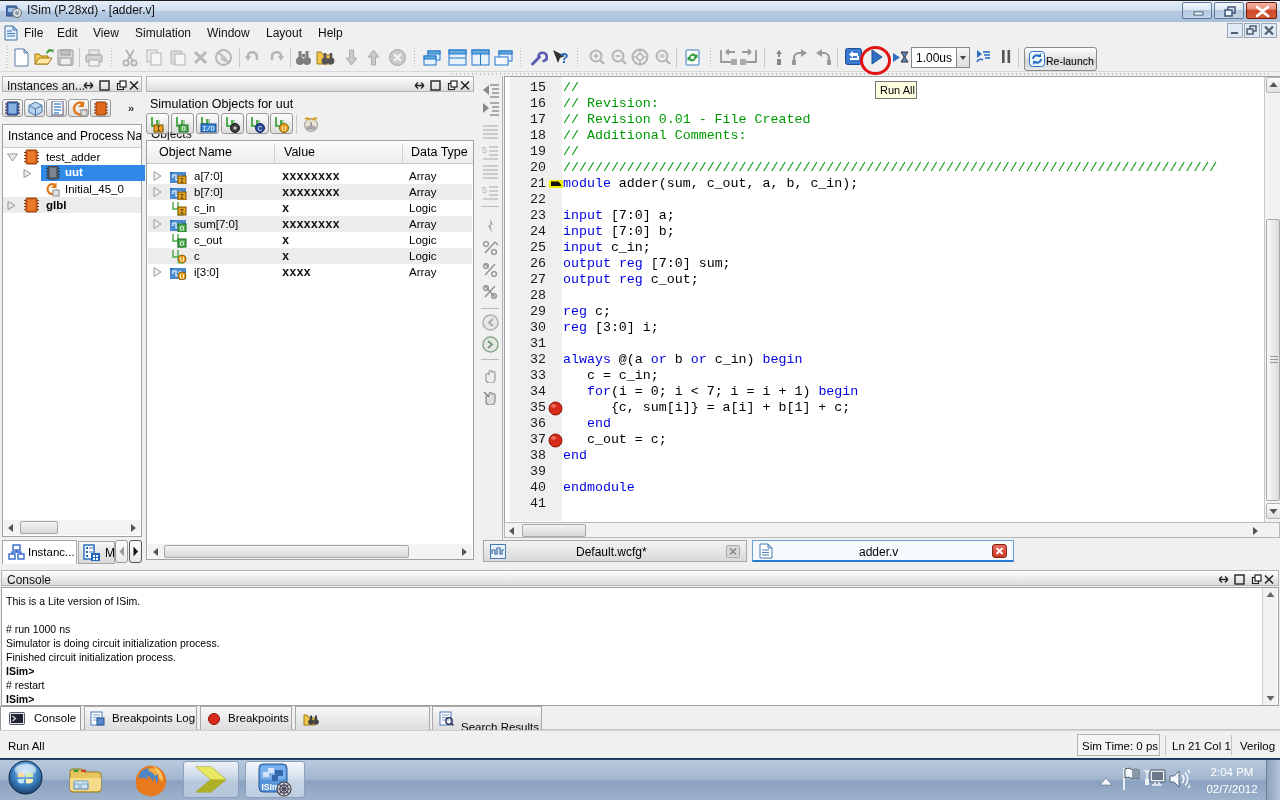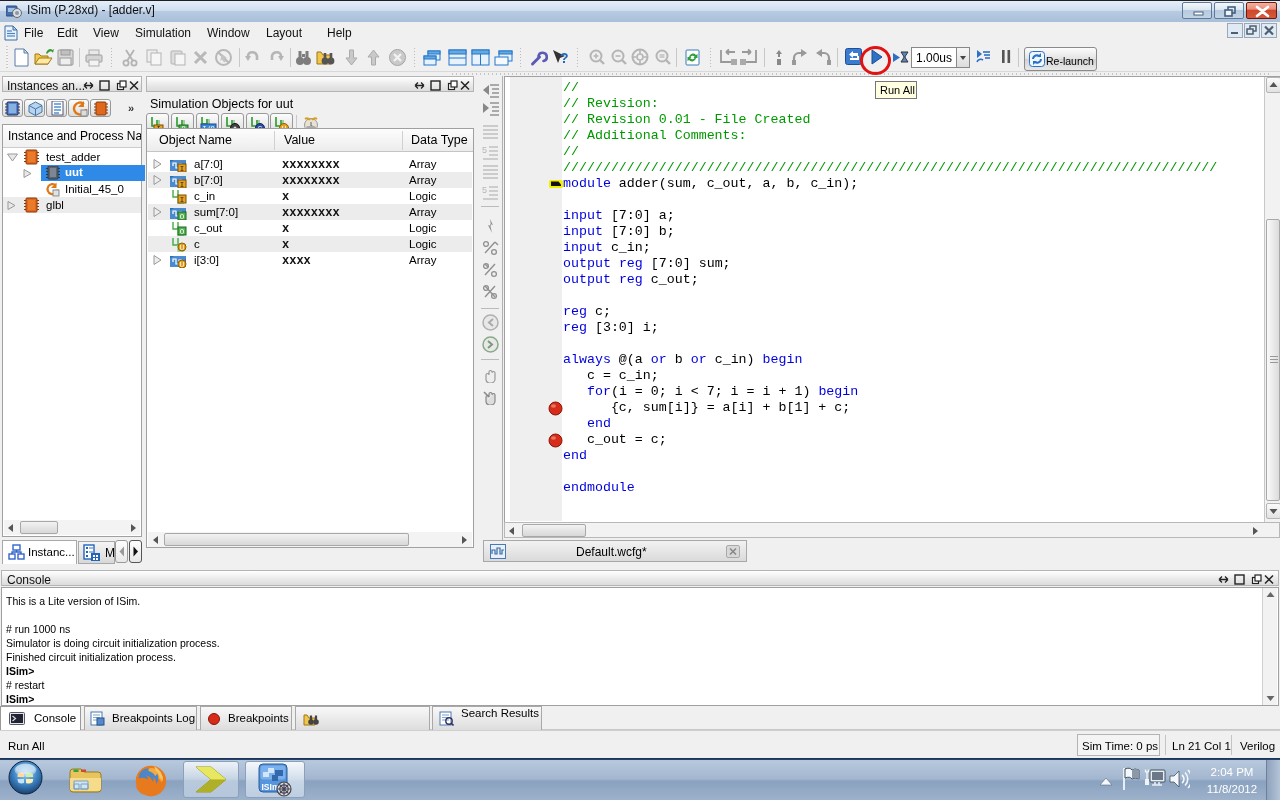--- a/index.html
+++ b/index.html
@@ -101,21 +101,21 @@
     </svg></div>
 <div class="abs mdibtn" style="left:1261px; top:23px;"><svg width="14" height="13">
       <path d="M3 2.5 L11 10.5 M11 2.5 L3 10.5" stroke="#4f5f6f" stroke-width="2.2"></path>
     </svg></div>
 <div class="menuitem" style="left:24px; top:26px;">File</div>
 <div class="menuitem" style="left:57px; top:26px;">Edit</div>
 <div class="menuitem" style="left:93px; top:26px;">View</div>
 <div class="menuitem" style="left:135px; top:26px;">Simulation</div>
 <div class="menuitem" style="left:207px; top:26px;">Window</div>
 <div class="menuitem" style="left:266px; top:26px;">Layout</div>
-<div class="menuitem" style="left:327px; top:26px;text-align:right;">Help</div>
+<div class="menuitem" style="left:318px; top:26px;text-align:right;">Help</div>
 
 <div id="toolbar" class="abs"></div>
 <div class="abs" style="left:6px; top:46px; width:2px; height:22px; background:repeating-linear-gradient(#c9c9c9 0 1px, #f4f4f4 1px 3px);"></div>
 <div class="tbi" style="left:13px;"><svg width="17" height="19">
       <path d="M2 1 h9 l4 4 v13 h-13 z" fill="#fff" stroke="#5b7ba5"></path>
       <path d="M11 1 l4 4 h-4 z" fill="#cfe0f2" stroke="#5b7ba5"></path>
     </svg></div>
 <div class="tbi" style="left:34px;"><svg width="20" height="19">
       <path d="M1 6 v10 h13 v-8 h-7 l-2-2 z" fill="#f4c84c" stroke="#a07818"></path>
       <path d="M1 16 l4 -6 h13 l-4 6 z" fill="#ffe9a2" stroke="#a07818"></path>
@@ -427,21 +427,21 @@
         <path d="M1 0.5 L8 4.5 L1 8.5 z" fill="#e8e8e8" stroke="#999"></path>
       </svg>
     <div class="abs" style="left:0; top:56px; width:138px; height:16px;">
       <svg style="position:absolute;left:41px;top:1px;" width="16" height="15">
           <path d="M12 3.5 a5 5 0 1 0 1.5 4" fill="none" stroke="#e07818" stroke-width="2.2"></path>
           <path d="M12.5 0.5 v5.5 h-5.5 z" fill="#e07818"></path>
           <rect x="9" y="8" width="6" height="6" fill="#e2e2e2" stroke="#888"></rect>
         </svg>
       <span style="position:absolute;left:62px;top:2px;font-size:11.5px;">Initial_45_0</span>
     </div>
-    <div class="abs" style="left:0; top:72px; width:138px; height:16px; background:#ececec;">
+    <div class="abs" style="left:0; top:72px; width:138px; height:16px; background:#ececec;font-weight:bold;">
       <svg style="position:absolute;left:4px;top:4px;" width="11" height="9">
           <path d="M1 0.5 L8 4.5 L1 8.5 z" fill="#e8e8e8" stroke="#999"></path>
         </svg>
       <svg style="position:absolute;left:20px;top:0px;" width="18" height="16">
           <rect x="3" y="1" width="11" height="14" rx="1" fill="#e0681c" stroke="#8a3a08"></rect>
           <g stroke="#8a3a08" stroke-width="1.2">
             <line x1="1" y1="3.5" x2="3" y2="3.5"></line>
             <line x1="1" y1="6.5" x2="3" y2="6.5"></line>
             <line x1="1" y1="9.5" x2="3" y2="9.5"></line>
             <line x1="1" y1="12.5" x2="3" y2="12.5"></line>
@@ -559,21 +559,21 @@
           <text x="12" y="15.8" font-size="7.5" fill="#fff" text-anchor="middle" font-family="Liberation Mono">U</text>
         </svg></div>
     <div class="abs" style="left:150px; top:2px; width:1px; height:19px; background:#c8c8c8;"></div>
     <div class="abs" style="left:156px; top:2px;"><svg width="18" height="19">
           <circle cx="9" cy="10" r="6.5" fill="#e8e2d2" stroke="#999"></circle>
           <path d="M3 4 a3.5 3.5 0 0 1 5 1 M15 4 a3.5 3.5 0 0 0 -5 1" fill="none" stroke="#d8a020" stroke-width="2"></path>
           <path d="M9 7 v3.5 l2.5 1.5" fill="none" stroke="#777" stroke-width="1.2"></path>
           <rect x="4" y="11" width="10" height="4" fill="#aaa" rx="2"></rect>
         </svg></div>
   </div>
-  <div class="abs white-box" style="left:0; top:52px; width:328px; height:420px;">
+  <div class="abs white-box" style="left:0; top:64px; width:328px; height:420px;">
     <div class="abs" style="left:0; top:0; width:326px; height:23px; background:linear-gradient(#fdfdfd,#ececec); border-bottom:1px solid #c5c5c5;">
       <span style="position:absolute;left:12px;top:4px;font-size:12.5px;">Object Name</span>
       <span style="position:absolute;left:137px;top:4px;font-size:12.5px;">Value</span>
       <span style="position:absolute;left:264px;top:4px;font-size:12.5px;">Data Type</span>
       <div class="abs" style="left:127px;top:2px;width:1px;height:19px;background:#d0d0d0;"></div>
       <div class="abs" style="left:255px;top:2px;width:1px;height:19px;background:#d0d0d0;"></div>
     </div>
 
     <div class="objrow" style="top:27px;">
         <svg class="rtri" width="11" height="11">
@@ -772,20 +772,47 @@
       </svg>
     <svg style="position:absolute;left:4px;top:312px;" width="17" height="17">
         <path d="M4 14 v-5 a1.5 1.5 0 0 1 3 0 m0 0 v-3 a1.5 1.5 0 0 1 3 0 m0 1 a1.5 1.5 0 0 1 3 0 v6 a4 4 0 0 1 -4 4 h-2 a4 4 0 0 1 -3 -3" fill="#ddd" stroke="#888" stroke-width="1.2"></path>
         <path d="M2 4 l5 5" stroke="#888" stroke-width="1.6"></path>
       </svg>
   </div>
 
   <div class="abs" style="left:26px; top:0; width:776px; height:446px; background:#fff; border:1px solid #a0a0a0; border-bottom:none;"></div>
 
   <div class="abs" style="left:32px; top:1px; width:52px; height:444px; background:#efefef;"></div>
+  <pre class="abs" id="gutternums" style="left:36px; top:4px; line-height:16px; font-family:'Liberation Mono',monospace; font-size:13.3px; color:#1a1a1a; text-align:right; width:32px;">15
+16
+17
+18
+19
+20
+21
+22
+23
+24
+25
+26
+27
+28
+29
+30
+31
+32
+33
+34
+35
+36
+37
+38
+39
+40
+41</pre>
 
   <svg class="abs" style="left:71px; top:104px;" width="15" height="9">
       <rect x="0" y="0" width="14" height="8" rx="1.5" fill="#f0f000"></rect>
       <path d="M2 1.5 h7.5 l2.5 3 v1.5 h-10 z" fill="#111"></path>
     </svg>
 
   <svg class="abs" style="left:70px; top:325px;" width="15" height="15">
       <circle cx="7.5" cy="7.5" r="6.5" fill="#d82c1a" stroke="#8a1408"></circle>
       <ellipse cx="5.5" cy="5" rx="2.5" ry="1.8" fill="#f08878" opacity="0.8"></ellipse>
     </svg>
@@ -848,20 +875,35 @@
 
   <div class="abs" style="left:0; top:464px; width:802px; height:22px;">
     <div class="abs" style="left:5px; top:0; width:264px; height:22px; background:linear-gradient(#f2f2f2,#dadada); border:1px solid #a8a8a8;">
       <svg style="position:absolute;left:6px;top:3px;" width="16" height="15">
           <rect x="0.5" y="0.5" width="15" height="14" fill="#e8f0fa" stroke="#4a7ab5"></rect>
           <path d="M2 10 v-4 h3 v4 h2 v-6 h3 v6 h2 v-4 h2" fill="none" stroke="#3a6aa5" stroke-width="1.2"></path>
         </svg>
       <span style="position:absolute;left:92px;top:4px;font-size:12px;text-align:center;">Default.wcfg*</span>
       <div style="position:absolute;right:6px;top:4px;width:14px;height:13px;background:#d8d8d8;border:1px solid #aaa;border-radius:2px;"><svg width="12" height="11">
             <path d="M3 2.5 L9 8.5 M9 2.5 L3 8.5" stroke="#888" stroke-width="1.6"></path>
+          </svg></div>
+    </div>
+    <div class="abs" style="left:274px; top:0; width:262px; height:22px; background:#f6fafe; border:1px solid #6aa0d8; border-bottom:2px solid #2a7ad0;">
+      <svg style="position:absolute;left:6px;top:2px;" width="14" height="16">
+          <path d="M1 1 h8 l4 4 v10 h-12 z" fill="#fff" stroke="#4a7ab5"></path>
+          <path d="M9 1 l4 4 h-4 z" fill="#cfe0f2" stroke="#4a7ab5"></path>
+          <g stroke="#5588bb" stroke-width="1.1">
+            <line x1="3" y1="7" x2="10" y2="7"></line>
+            <line x1="3" y1="9.5" x2="10" y2="9.5"></line>
+            <line x1="3" y1="12" x2="10" y2="12"></line>
+          </g>
+        </svg>
+      <span style="position:absolute;left:106px;top:4px;font-size:12px;">adder.v</span>
+      <div style="position:absolute;right:6px;top:3px;width:15px;height:14px;background:linear-gradient(#e86a5a,#c83a22);border:1px solid #8a2010;border-radius:3px;"><svg width="13" height="12">
+            <path d="M3.5 3 L9.5 9 M9.5 3 L3.5 9" stroke="#fff" stroke-width="1.8"></path>
           </svg></div>
     </div>
   </div>
 </div>
 
 <div id="console" class="abs" style="left:0px; top:570px; width:1280px; height:160px;">
   <div class="abs panel-title" style="left:1px; top:0; width:1278px;">
     <span style="position:absolute; left:5px; top:2px;">Console</span>
     <svg style="position:absolute; right:4px; top:3px;" width="56" height="11">
       <path d="M1 5.5 h9 M1 5.5 l3 -3 M1 5.5 l3 3 M10 5.5 l-3 -3 M10 5.5 l-3 3" stroke="#222" stroke-width="1.3" fill="none"></path>
@@ -933,21 +975,21 @@
       <svg style="position:absolute;left:6px;top:4px;" width="15" height="15">
           <rect x="1" y="1" width="11" height="13" fill="#fff" stroke="#4a7ab5"></rect>
           <g stroke="#88a8cc" stroke-width="1.1">
             <line x1="3" y1="4" x2="10" y2="4"></line>
             <line x1="3" y1="6.5" x2="10" y2="6.5"></line>
             <line x1="3" y1="9" x2="10" y2="9"></line>
           </g>
           <circle cx="10" cy="10" r="3.2" fill="none" stroke="#336" stroke-width="1.4"></circle>
           <path d="M12 12 l2.5 2.5" stroke="#336" stroke-width="1.6"></path>
         </svg>
-      <span style="position:absolute;left:28px;top:0;">Search Results</span>
+      <span style="position:absolute;left:28px;top:14px;">Search Results</span>
     </div>
   </div>
 </div>
 
 <div id="statusbar" class="abs" style="left:0; top:730px; width:1280px; height:28px; background:#f0f0f0; border-top:1px solid #cfcfcf;">
   <span style="position:absolute; left:8px; top:9px; font-size:11.5px;">Run All</span>
   <div style="position:absolute; left:1077px; top:3px; width:83px; height:22px; border:1px solid #b4b4b4; background:#f4f4f4;"></div>
   <span style="position:absolute; left:1082px; top:9px; font-size:11.5px;">Sim Time: 0 ps</span>
   <div style="position:absolute; left:1165px; top:4px; width:1px; height:20px; background:#c4c4c4;"></div>
   <span style="position:absolute; left:1172px; top:9px; font-size:11.5px;">Ln 21 Col 1</span>
@@ -1030,14 +1072,14 @@
   <rect x="8" y="6" width="11" height="8" fill="#6a7888"></rect>
   <path d="M11 16 v3 h-3 h10 h-3 v-3" stroke="#e8eef4" stroke-width="1.6" fill="none"></path>
   <path d="M3 14 v-8 M3 6 h-1.5 M3 6 h1.5 M1.5 3.5 v2.5 M4.5 3.5 v2.5" stroke="#f0f4f8" stroke-width="1.4"></path>
   <rect x="1" y="13" width="4" height="6" fill="#f0f4f8"></rect>
 </svg>
 <svg class="abs" style="left:1168px; top:766px;" width="22" height="26">
   <path d="M2 10 h4 l5 -5 v16 l-5 -5 h-4 z" fill="#f4f8fc" stroke="#44525f" stroke-width="0.8"></path>
   <path d="M14 9 a5 5 0 0 1 0 8 M17 6.5 a9 9 0 0 1 0 13 M20 4 a13 13 0 0 1 0 18" stroke="#f4f8fc" stroke-width="1.6" fill="none"></path>
 </svg>
 <div class="abs" style="left:1204px; top:766px; width:56px; height:13px; color:#fff; font-size:11.5px; text-align:center;">2:04 PM</div>
-<div class="abs" style="left:1200px; top:783px; width:64px; height:13px; color:#fff; font-size:11.5px; text-align:center;">11/8/2012</div>
+<div class="abs" style="left:1200px; top:783px; width:64px; height:13px; color:#fff; font-size:11.5px; text-align:center;">02/7/2012</div>
 <div class="abs" style="left:1266px; top:760px; width:14px; height:40px; background:linear-gradient(90deg,#8fa3bd,#b4c4d8); border-left:1px solid #6e8099;"></div>
 
 </body></html>

